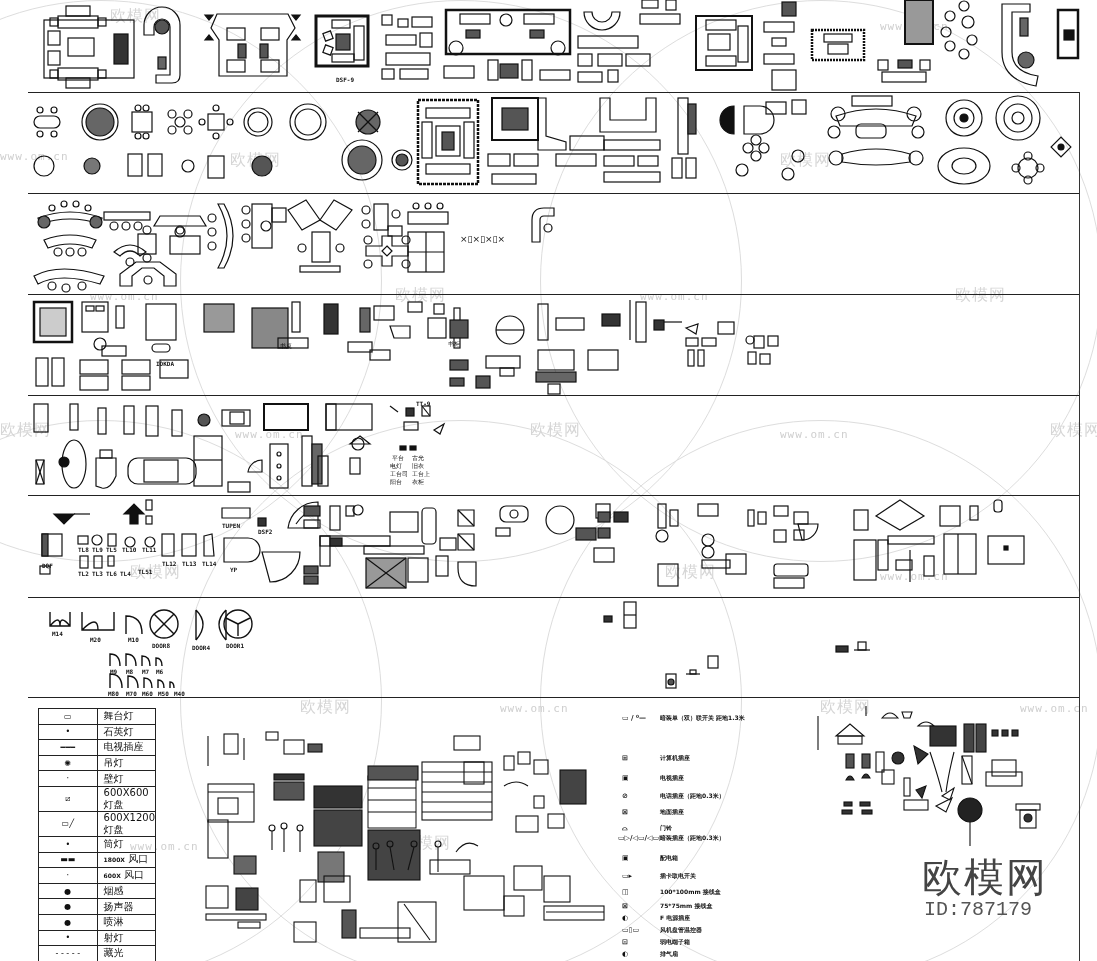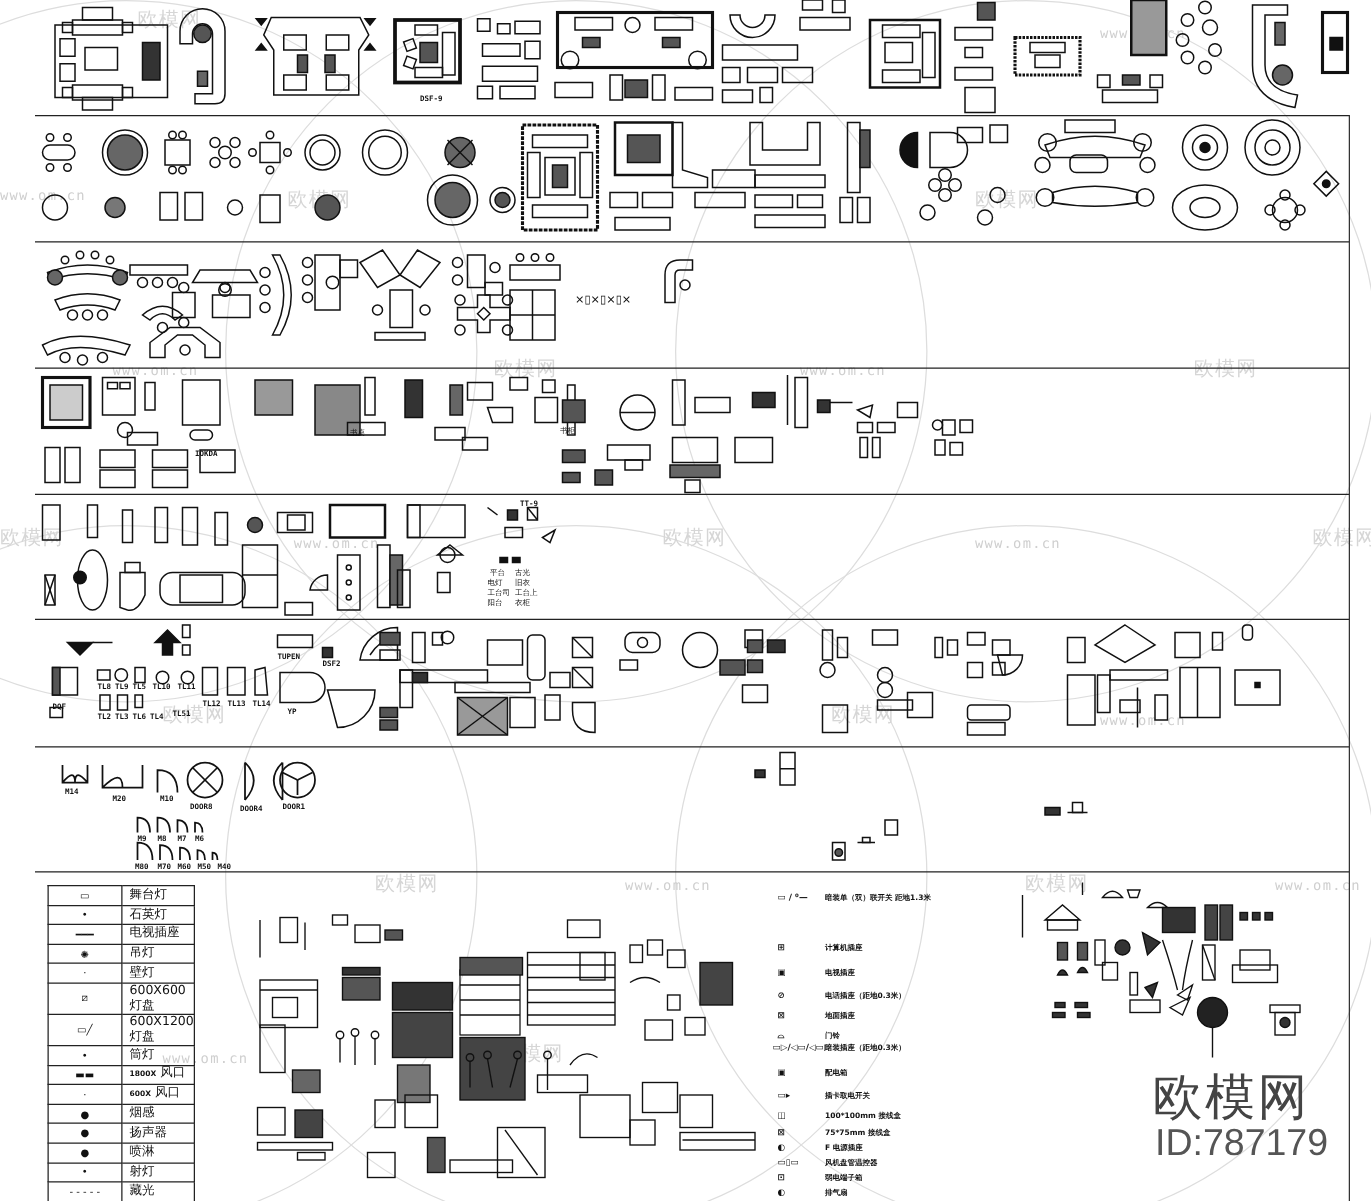--- a/index.html
+++ b/index.html
@@ -15,21 +15,21 @@
   .lbl{position:absolute;font-size:6px;font-weight:bold;white-space:nowrap;font-family:"DejaVu Sans Mono",monospace;}
   .legend{position:absolute;left:38px;top:708px;width:118px;border-collapse:collapse;font-size:10px;}
   .legend td{border:1px solid #222;height:14.6px;padding:0;}
   .legend td.sym{width:60px;text-align:center;font-size:8px;}
   .legend td.txt{padding-left:6px;font-size:10px;line-height:12px;}
   .notes{position:absolute;left:618px;top:700px;width:190px;font-size:6px;font-weight:bold;}
   .note-row{position:absolute;left:0;width:200px;height:12px;}
   .note-sym{position:absolute;left:4px;font-size:7px;}
   .note-txt{position:absolute;left:42px;font-size:6px;white-space:nowrap;}
   .brand{position:absolute;left:922px;top:850px;font-size:40px;color:#444;letter-spacing:2px;font-family:"DejaVu Sans",sans-serif;}
-  .brand-id{position:absolute;left:924px;top:898px;font-size:30px;color:#555;font-family:Liberation Sans, sans-serif;}
+  .brand-id{position:absolute;left:924px;top:898px;font-size:20px;color:#555;font-family:Liberation Mono, monospace;}
 </style>
 </head>
 <body>
 
 <div class="sheet">
 
   <div class="arc" style="left:-180px;top:0;width:560px;height:560px;"></div>
   <div class="arc" style="left:180px;top:0;width:560px;height:560px;"></div>
   <div class="arc" style="left:540px;top:0;width:560px;height:560px;"></div>
   <div class="arc" style="left:-180px;top:420px;width:560px;height:560px;"></div>

